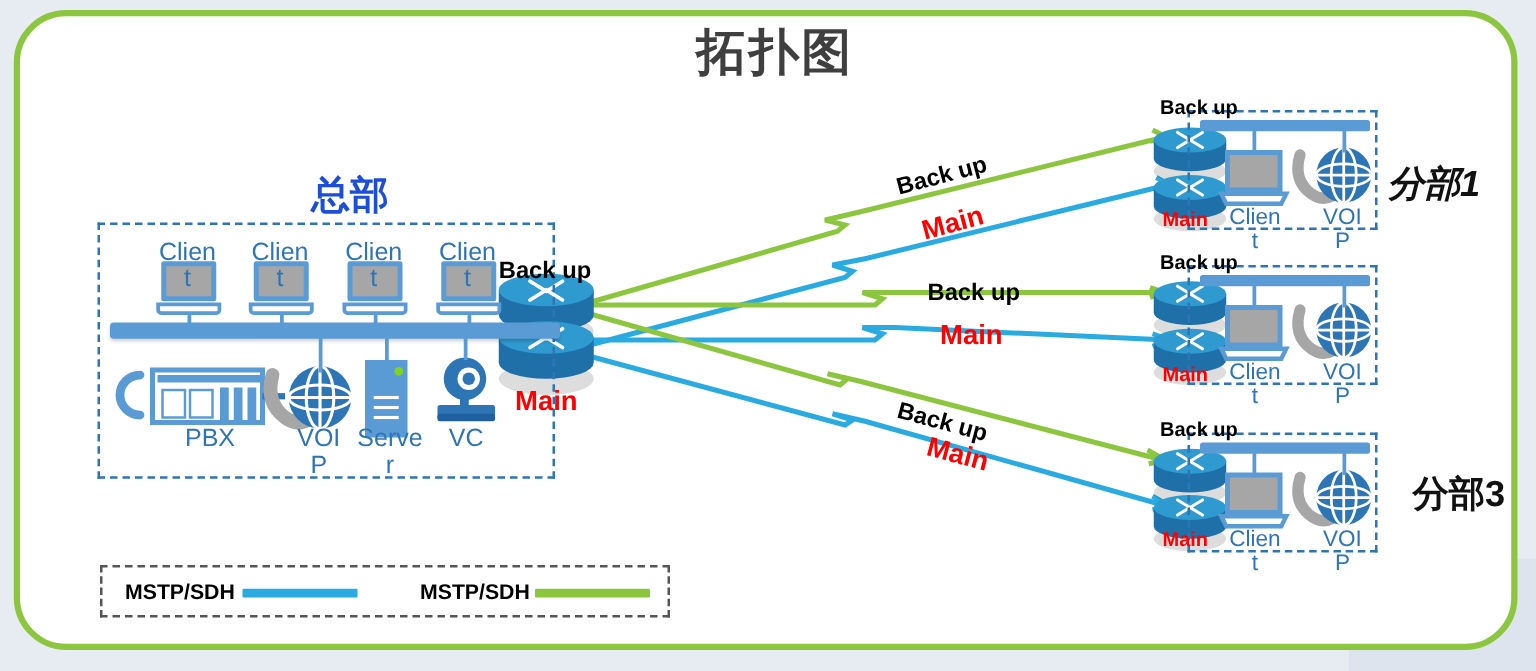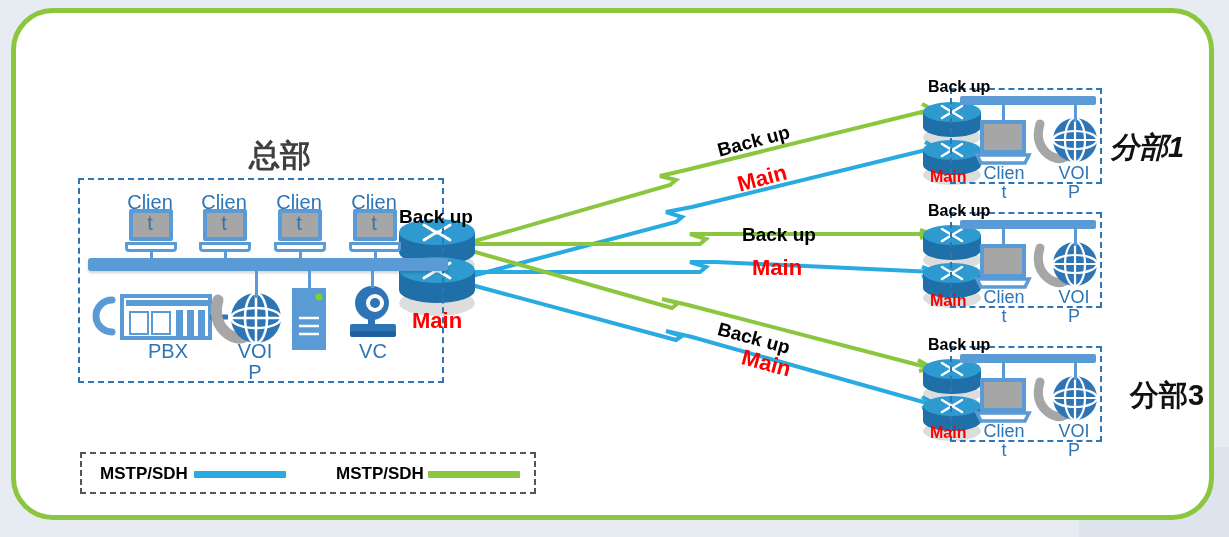--- a/index.html
+++ b/index.html
@@ -22,21 +22,21 @@
   }
 
   
   .title{
     position:absolute;left:500px;top:14px;width:240px;
     text-align:center;font-size:40px;font-weight:bold;color:#3f3f3f;
     letter-spacing:2px;
   }
   .hq-title{
     position:absolute;left:190px;top:135px;width:180px;text-align:center;
-    font-size:31px;font-weight:bold;color:#404040;
+    font-size:31px;font-weight:bold;color:#1d4ed8;
   }
 
   
   .dash-box{position:absolute;border:2px dashed #2e75b6;box-sizing:border-box;}
   .dash-legend{position:absolute;border:2px dashed #555;box-sizing:border-box;}
 
   
   .bar{position:absolute;background:#5b9bd5;border-radius:2px;}
   .bar-hq{position:absolute;height:13px;background:#5b9bd5;border-radius:3px;
           box-shadow:0 2px 3px rgba(0,0,0,.18);}
@@ -67,20 +67,21 @@
 </style>
 </head>
 <body>
 
 <div id="stage">
 
   <div class="corner-shade"></div>
 
   <div class="card"></div>
 
+  <div class="title">拓扑图</div>
 
   <svg width="1229" height="537">
     <defs></defs>
 
     <polyline points="468,243 670,185 676,180 660,176 686,170 930,110" fill="none" stroke="#8cc63f" stroke-width="4"></polyline>
 
     <polyline points="468,277 676,222 682,217 666,212 692,207 934,148" fill="none" stroke="#29abe2" stroke-width="4"></polyline>
 
     <polyline points="468,244 700,244 706,239 690,234 716,234 930,234" fill="none" stroke="#8cc63f" stroke-width="4"></polyline>
     <polyline points="468,272 700,272 706,267 690,262 716,262 934,272" fill="none" stroke="#29abe2" stroke-width="4"></polyline>
@@ -269,20 +270,23 @@
   <div class="stem" style="left:255px;top:266px;height:32px;"></div>
   <div class="stem" style="left:308px;top:266px;height:24px;"></div>
   <div class="stem" style="left:371px;top:266px;height:22px;"></div>
 
   <div class="lbl" style="left:128px;top:341px;width:80px;">
     <span>PBX</span>
   </div>
   <div class="lbl" style="left:215px;top:341px;width:80px;">
     <span>VOI</span><br><span>P</span>
   </div>
+  <div class="lbl" style="left:272px;top:341px;width:80px;">
+    <span>Serve</span><br><span>r</span>
+  </div>
   <div class="lbl" style="left:338px;top:341px;width:70px;">
     <span>VC</span>
   </div>
 
   <div class="tag-black" style="left:399px;top:206px;">Back up</div>
   <div class="tag-red" style="left:412px;top:308px;">Main</div>
 
   <div class="tag-black" style="left:718px;top:140px;transform:rotate(-15deg);transform-origin:left center;">Back up</div>
   <div class="tag-red" style="left:738px;top:172px;transform:rotate(-15deg);transform-origin:left center;">Main</div>
 

